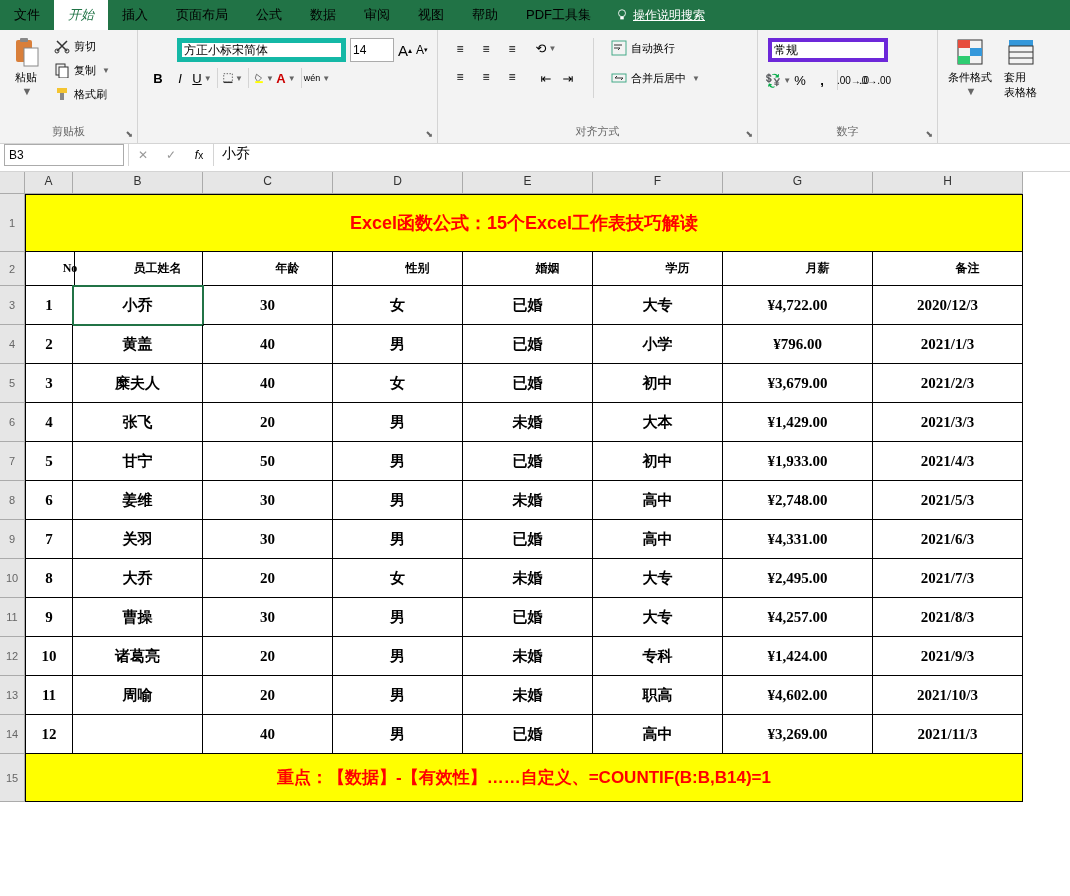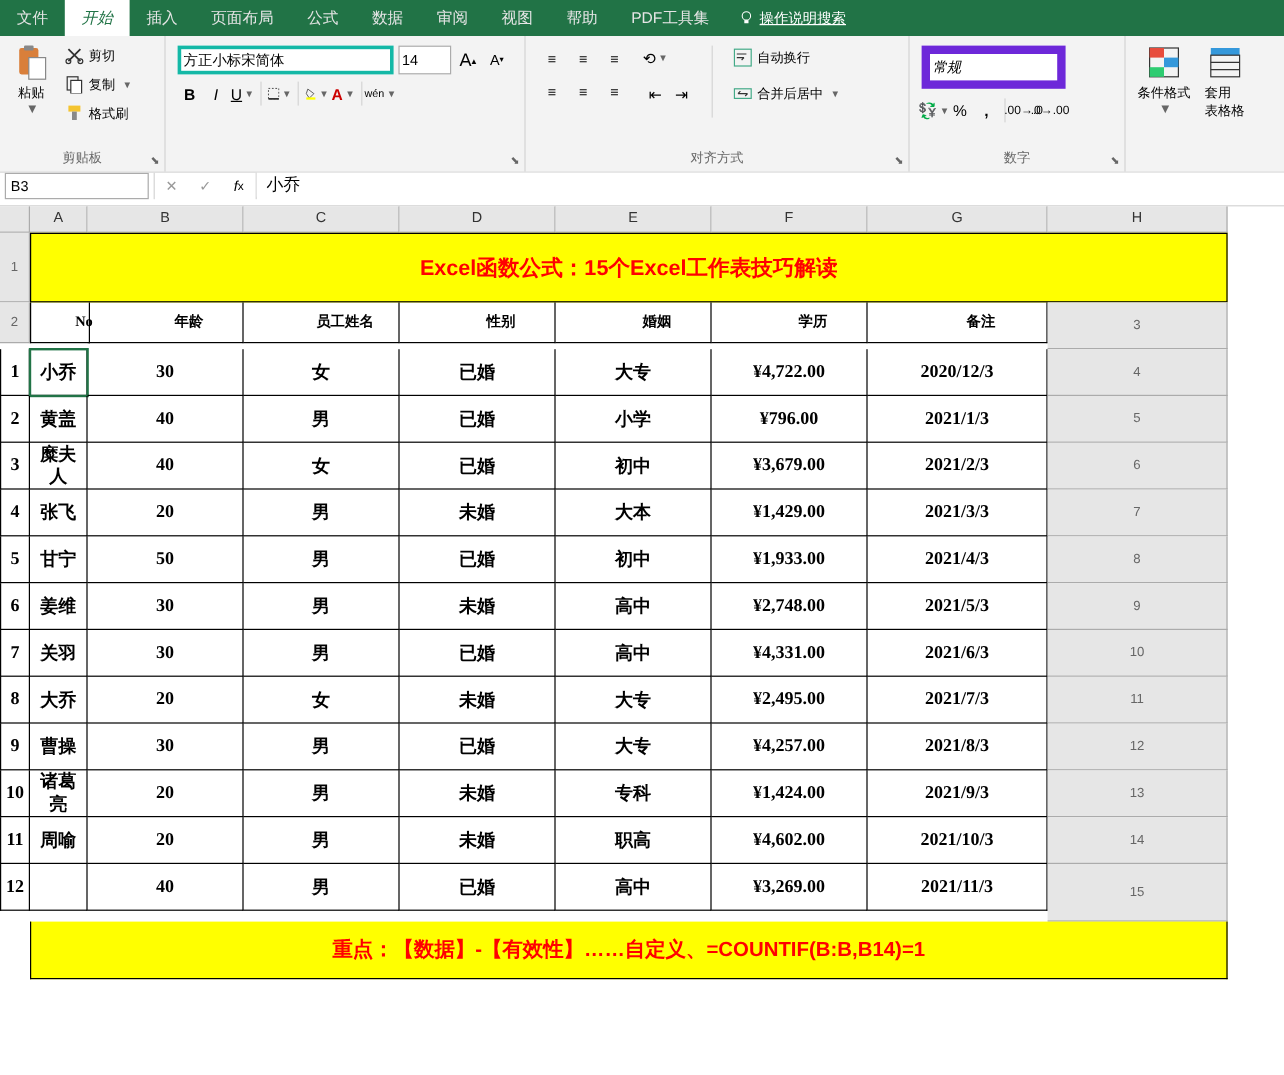--- a/index.html
+++ b/index.html
@@ -1,49 +1,49 @@
 <!DOCTYPE html>
 <html><head>
 <meta charset="utf-8">
 <style>
 * { margin: 0; padding: 0; box-sizing: border-box; font-family: "Microsoft YaHei", sans-serif; }
 body { background: #fff; width: 1070px; height: 896px; overflow: hidden; font-size: 12px; }
 
 .ribbon-tabs { background: #217346; display: flex; height: 30px; }
-.tab { padding: 6px 14px; color: #e5e5e5; font-size: 13px; cursor: pointer; }
+.tab { padding: 6px 14px; color: #000000; font-size: 13px; cursor: pointer; }
 .tab.active { background: #fff; color: #217346; font-style: italic; }
 .tell-me { color: #fff; display: flex; align-items: center; gap: 4px; padding: 6px 10px; font-size: 12px; text-decoration: underline; }
 .bulb { width: 14px; height: 14px; }
 
 .ribbon { background: #f3f3f3; border-bottom: 1px solid #d4d4d4; height: 114px; display: flex; }
 .group { border-right: 1px solid #d4d4d4; padding: 4px 6px 2px 6px; display: flex; flex-direction: column; position: relative; }
 .group-content { flex: 1; display: flex; align-items: flex-start; gap: 4px; }
 .group-label { text-align: center; font-size: 11px; color: #666; padding: 2px 0; }
 .group-arrow { position: absolute; bottom: 4px; right: 4px; font-size: 9px; color: #666; }
 
 .big-btn { display: flex; flex-direction: column; align-items: center; padding: 2px 4px; cursor: pointer; }
 .big-btn .icon { width: 32px; height: 32px; margin-bottom: 2px; }
 .big-btn span { font-size: 11px; }
 
 .small-btn-row { display: flex; flex-direction: column; gap: 4px; padding: 2px; text-align: center; }
 .small-btn { display: flex; align-items: center; gap: 4px; font-size: 11px; cursor: pointer; padding: 2px; }
 .small-btn .icon { width: 16px; height: 16px; }
 
 .font-row { display: flex; gap: 4px; align-items: center; margin-bottom: 6px; }
-.font-select { width: 180px; height: 24px; border: 3px solid #14b8a6; padding: 2px; font-size: 12px; }
+.font-select { width: 180px; height: 24px; border: 5px solid #14b8a6; padding: 2px; font-size: 12px; margin-left: 29px; }
 .size-select { width: 44px; height: 24px; border: 1px solid #ababab; padding: 2px; font-size: 12px; text-align: left; }
 .font-btn { width: 20px; height: 20px; display: flex; align-items: center; justify-content: center; cursor: pointer; font-size: 13px; }
 
 .btn-strip { display: flex; gap: 2px; align-items: center; }
 .sep { width: 1px; height: 20px; background: #d4d4d4; margin: 0 3px; }
 
 .align-grid { display: grid; grid-template-columns: repeat(3, 24px); gap: 2px; }
 .align-btn { width: 24px; height: 22px; border: 1px solid transparent; display: flex; align-items: center; justify-content: center; cursor: pointer; }
 
-.num-select { width: 120px; height: 36px; border: 7px solid #6d28d9; padding: 2px; font-size: 12px; font-style: italic; }
+.num-select { width: 120px; height: 24px; border: 4px solid #6d28d9; padding: 2px; font-size: 12px; }
 
 .formula-bar { height: 28px; border-bottom: 1px solid #d4d4d4; display: flex; align-items: flex-start; background: #fff; }
 .name-box { width: 120px; height: 22px; border: 1px solid #ababab; margin: 0 4px; padding: 2px 4px; font-size: 12px; }
 .fb-sep { width: 1px; height: 22px; background: #d4d4d4; }
 .fb-btn { width: 28px; height: 22px; display: flex; align-items: center; justify-content: center; cursor: pointer; }
 .fb-input { flex: 1; padding: 2px 8px; font-size: 14px; border: none; outline: none; }
 
 .sheet { display: grid; grid-template-columns: 25px 48px 130px 130px 130px 130px 130px 150px 150px; }
 .hdr { background: #e6e6e6; border-right: 1px solid #ababab; border-bottom: 1px solid #ababab; text-align: center; padding: 2px; font-size: 12px; height: 22px; color: #333; }
 .rh { background: #e6e6e6; border-right: 1px solid #ababab; border-bottom: 1px solid #ababab; text-align: center; font-size: 11px; color: #666; display: flex; align-items: center; justify-content: center; }
@@ -284,24 +284,25 @@
   <div class="hdr">E</div>
   <div class="hdr">F</div>
   <div class="hdr">G</div>
   <div class="hdr">H</div>
 
   <div class="rh" style="height:58px">1</div>
   <div class="title-row">Excel函数公式：15个Excel工作表技巧解读</div>
 
   <div class="rh" style="height:34px">2</div>
   <div class="cell hdr-cell first-col">No</div>
+  <div class="cell hdr-cell">员工姓名</div>
   <div class="cell hdr-cell">年龄</div>
-  <div class="cell hdr-cell">员工姓名</div>
   <div class="cell hdr-cell">性别</div>
   <div class="cell hdr-cell">婚姻</div>
   <div class="cell hdr-cell">学历</div>
+  <div class="cell hdr-cell">月薪</div>
   <div class="cell hdr-cell">备注</div>
 
   <div id="rows-anchor" style="display:contents"><div class="rh row-h">3</div><div class="cell row-h first-col">1</div><div class="cell row-h selected">小乔</div><div class="cell row-h">30</div><div class="cell row-h">女</div><div class="cell row-h">已婚</div><div class="cell row-h">大专</div><div class="cell row-h">¥4,722.00</div><div class="cell row-h">2020/12/3</div><div class="rh row-h">4</div><div class="cell row-h first-col">2</div><div class="cell row-h">黄盖</div><div class="cell row-h">40</div><div class="cell row-h">男</div><div class="cell row-h">已婚</div><div class="cell row-h">小学</div><div class="cell row-h">¥796.00</div><div class="cell row-h">2021/1/3</div><div class="rh row-h">5</div><div class="cell row-h first-col">3</div><div class="cell row-h">糜夫人</div><div class="cell row-h">40</div><div class="cell row-h">女</div><div class="cell row-h">已婚</div><div class="cell row-h">初中</div><div class="cell row-h">¥3,679.00</div><div class="cell row-h">2021/2/3</div><div class="rh row-h">6</div><div class="cell row-h first-col">4</div><div class="cell row-h">张飞</div><div class="cell row-h">20</div><div class="cell row-h">男</div><div class="cell row-h">未婚</div><div class="cell row-h">大本</div><div class="cell row-h">¥1,429.00</div><div class="cell row-h">2021/3/3</div><div class="rh row-h">7</div><div class="cell row-h first-col">5</div><div class="cell row-h">甘宁</div><div class="cell row-h">50</div><div class="cell row-h">男</div><div class="cell row-h">已婚</div><div class="cell row-h">初中</div><div class="cell row-h">¥1,933.00</div><div class="cell row-h">2021/4/3</div><div class="rh row-h">8</div><div class="cell row-h first-col">6</div><div class="cell row-h">姜维</div><div class="cell row-h">30</div><div class="cell row-h">男</div><div class="cell row-h">未婚</div><div class="cell row-h">高中</div><div class="cell row-h">¥2,748.00</div><div class="cell row-h">2021/5/3</div><div class="rh row-h">9</div><div class="cell row-h first-col">7</div><div class="cell row-h">关羽</div><div class="cell row-h">30</div><div class="cell row-h">男</div><div class="cell row-h">已婚</div><div class="cell row-h">高中</div><div class="cell row-h">¥4,331.00</div><div class="cell row-h">2021/6/3</div><div class="rh row-h">10</div><div class="cell row-h first-col">8</div><div class="cell row-h">大乔</div><div class="cell row-h">20</div><div class="cell row-h">女</div><div class="cell row-h">未婚</div><div class="cell row-h">大专</div><div class="cell row-h">¥2,495.00</div><div class="cell row-h">2021/7/3</div><div class="rh row-h">11</div><div class="cell row-h first-col">9</div><div class="cell row-h">曹操</div><div class="cell row-h">30</div><div class="cell row-h">男</div><div class="cell row-h">已婚</div><div class="cell row-h">大专</div><div class="cell row-h">¥4,257.00</div><div class="cell row-h">2021/8/3</div><div class="rh row-h">12</div><div class="cell row-h first-col">10</div><div class="cell row-h">诸葛亮</div><div class="cell row-h">20</div><div class="cell row-h">男</div><div class="cell row-h">未婚</div><div class="cell row-h">专科</div><div class="cell row-h">¥1,424.00</div><div class="cell row-h">2021/9/3</div><div class="rh row-h">13</div><div class="cell row-h first-col">11</div><div class="cell row-h">周喻</div><div class="cell row-h">20</div><div class="cell row-h">男</div><div class="cell row-h">未婚</div><div class="cell row-h">职高</div><div class="cell row-h">¥4,602.00</div><div class="cell row-h">2021/10/3</div><div class="rh row-h">14</div><div class="cell row-h first-col">12</div><div class="cell row-h"></div><div class="cell row-h">40</div><div class="cell row-h">男</div><div class="cell row-h">已婚</div><div class="cell row-h">高中</div><div class="cell row-h">¥3,269.00</div><div class="cell row-h">2021/11/3</div></div>
 
   <div class="rh" style="height:48px">15</div>
   <div class="bottom-note">重点：【数据】-【有效性】……自定义、=COUNTIF(B:B,B14)=1</div>
 </div>
 
 </body></html>

